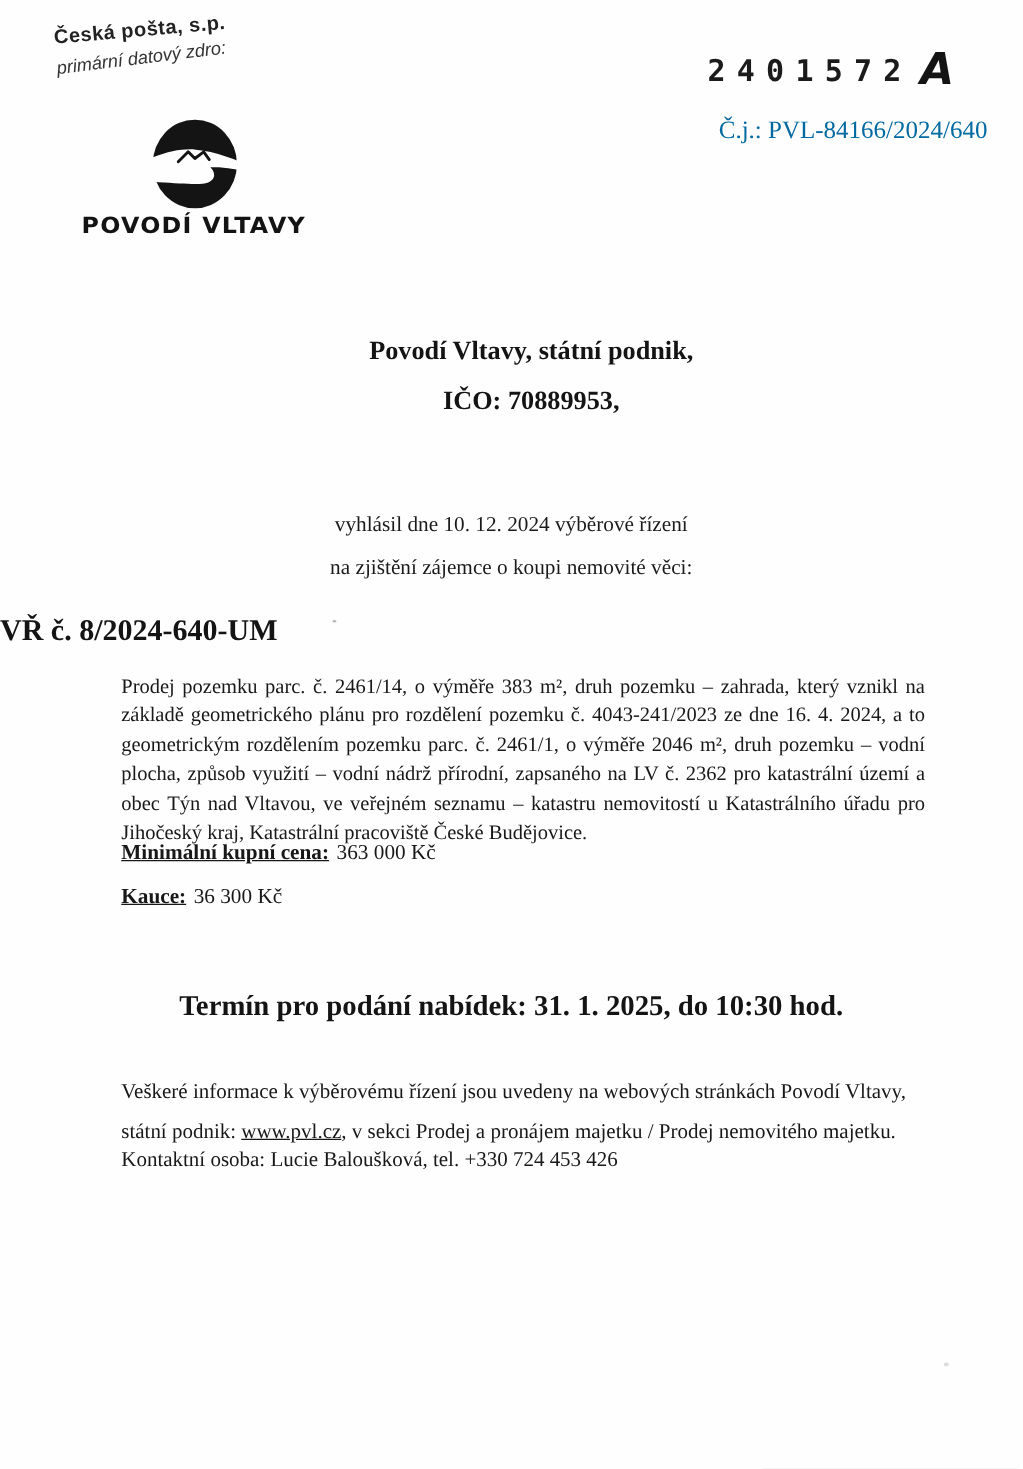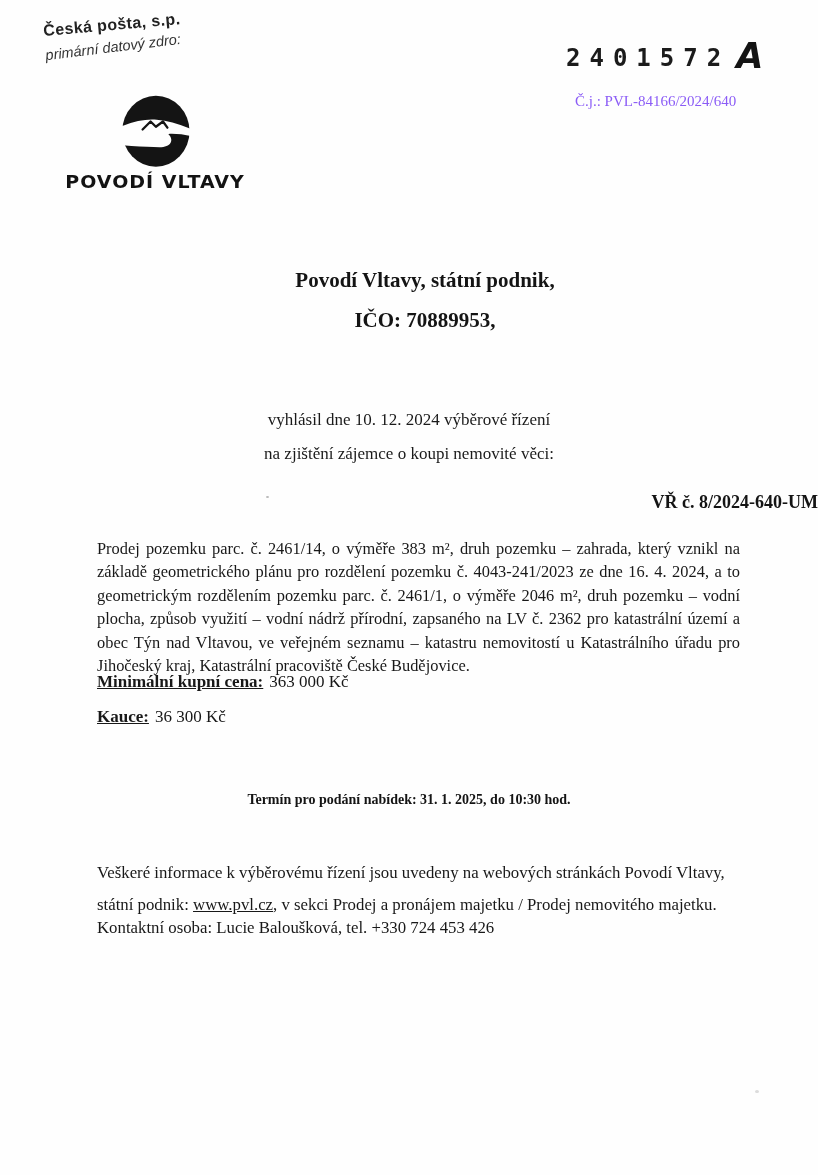--- a/index.html
+++ b/index.html
@@ -25,52 +25,52 @@
   .doc-number{position:absolute;left:566px;top:34px;white-space:nowrap;text-align:right;}
   .doc-number .digits{
     font-family:"DejaVu Sans Mono", monospace;
     font-weight:bold;font-size:24px;letter-spacing:9px;color:#1b1b1b;
   }
   .doc-number .letter{
     font-family:"DejaVu Sans", sans-serif;
     font-weight:bold;font-style:italic;font-size:35px;
     position:relative;top:2px;margin-left:2px;color:#141414;
   }
-  .ref-number{position:absolute;left:575px;top:93px;font-size:15px;color:#8b5cf6;}
+  .ref-number{position:absolute;left:575px;top:93px;font-size:20px;color:#0369a1;}
   
   .logo{position:absolute;left:60px;top:94px;width:190px;}
   .emblem{display:block;margin:0 auto;}
   .wordmark{
     margin-top:-2px;text-align:center;
     font-family:"DejaVu Sans", sans-serif;
     font-weight:900;font-size:19px;letter-spacing:1px;
     transform:scaleY(.94);color:#131313;white-space:nowrap;
   }
   
   .letterhead{position:absolute;top:260px;left:0;width:100%;text-align:center;
     font-weight:bold;font-size:21px;line-height:40px;color:#141414;padding-left:16px;}
   .announcement{position:absolute;top:403px;left:0;width:100%;text-align:center;
     font-size:17px;line-height:34px;color:#1a1a1a;}
-  .tender-number{position:absolute;top:492px;left:0;width:100%;text-align:right;
-    font-weight:bold;font-size:18px;color:#141414;}
+  .tender-number{position:absolute;top:492px;left:0;width:100%;text-align:left;
+    font-weight:bold;font-size:24px;color:#141414;}
   
   .description{position:absolute;top:537px;left:97px;width:643px;
     font-size:16.4px;line-height:23.4px;text-align:justify;color:#181818;}
   .seg-bold{font-weight:normal;}
   .seg-link{text-decoration:underline;}
   .seg-normal{}
   
   .kv-row{position:absolute;left:97px;font-size:17px;color:#181818;}
   .row-price{top:672px;}
   .row-deposit{top:707px;}
   .kv-label{font-weight:bold;text-decoration:underline;}
   .kv-value{margin-left:6px;}
   
   .deadline{position:absolute;top:792px;left:0;width:100%;text-align:center;
-    font-weight:bold;font-size:14px;color:#141414;}
+    font-weight:bold;font-size:23px;color:#141414;}
   
   .info{position:absolute;top:857px;left:97px;width:652px;
     font-size:16.8px;line-height:32px;color:#181818;}
   .contact{position:absolute;top:918px;left:97px;font-size:16.8px;color:#181818;}
   
   .artifact{position:absolute;background:#b9b9b9;border-radius:50%;}
   .artifact.a1{left:266px;top:496px;width:3px;height:2px;}
   .artifact.a2{left:755px;top:1090px;width:4px;height:3px;opacity:.5;}
 </style>
 </head>

